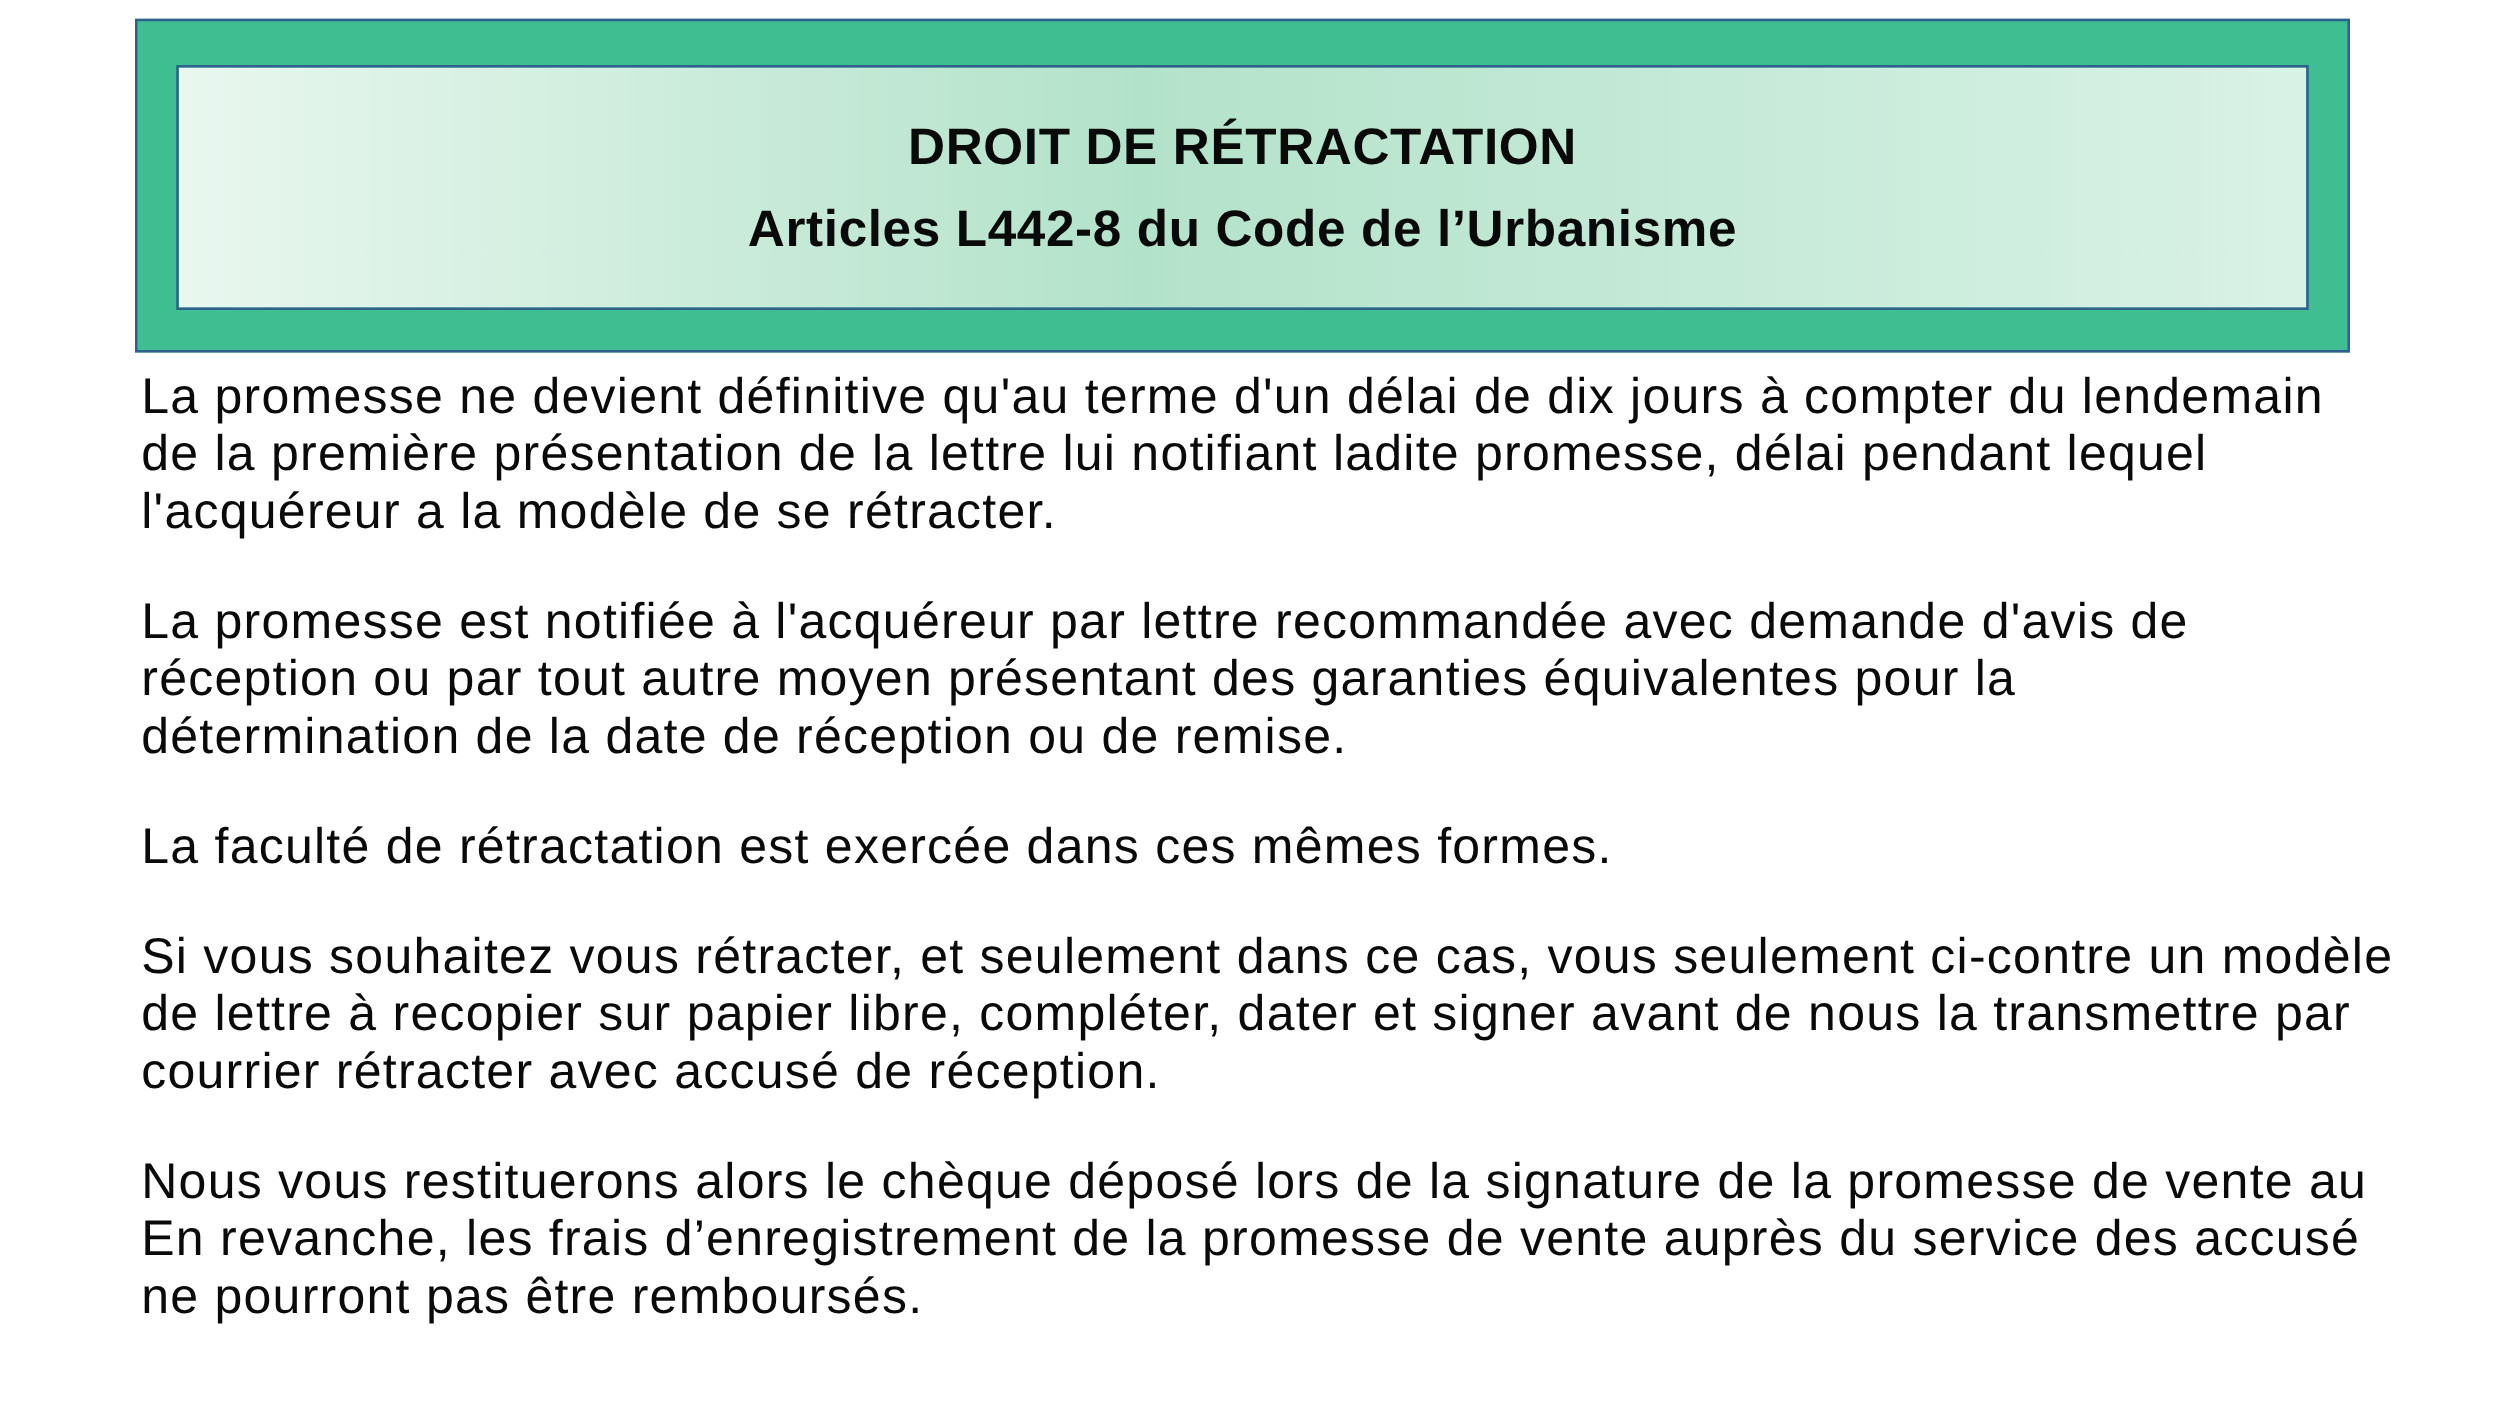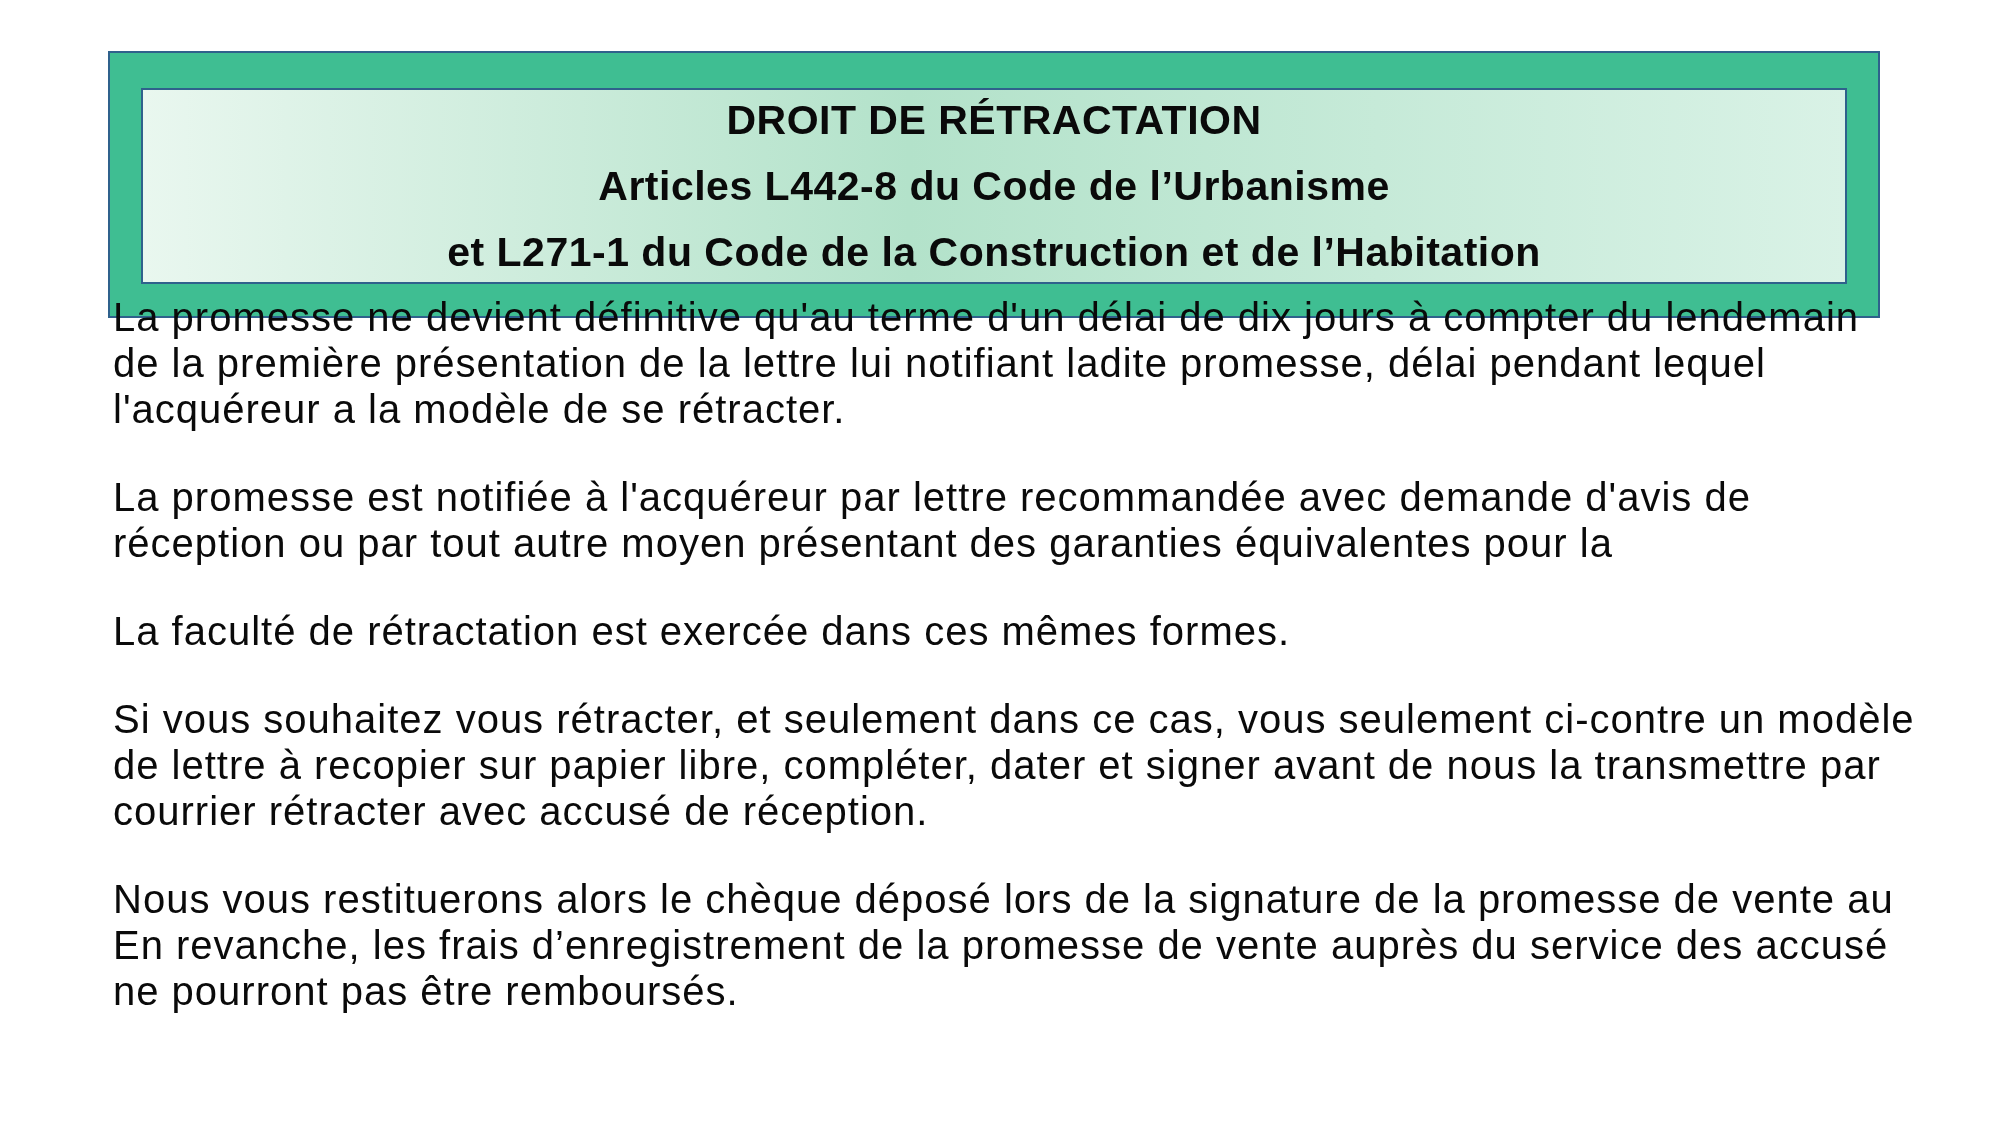--- a/index.html
+++ b/index.html
@@ -21,21 +21,20 @@
     position: relative;
   }
   .banner {
     position: absolute;
     left: 108px;
     top: 15px;
     width: 1772px;
     height: 267px;
     background: var(--band_green);
     border: 2px solid var(--stroke_blue);
-    margin-top: 36px;
   }
   .banner-inner {
     position: absolute;
     left: 31px;
     top: 35px;
     width: 1706px;
     height: 196px;
     border: 2px solid var(--stroke_blue);
     background: linear-gradient(90deg, var(--grad_left) 0%, var(--grad_mid) 45%, var(--grad_right) 100%);
     display: flex;
@@ -68,33 +67,33 @@
     color: var(--text_black);
   }
 </style>
 </head>
 <body>
 
 <div class="banner">
   <div class="banner-inner">
     <div class="title-line">DROIT DE RÉTRACTATION</div>
     <div class="title-line">Articles L442-8 du Code de l’Urbanisme</div>
-    <div class="title-line">et L271-1 du Code de la Construction et de l’Habitation</div>
   </div>
 </div>
 
 <div class="body-text">
   <div class="para">
     <div class="text-line">La promesse ne devient définitive qu'au terme d'un délai de dix jours à compter du lendemain</div>
     <div class="text-line">de la première présentation de la lettre lui notifiant ladite promesse, délai pendant lequel</div>
     <div class="text-line">l'acquéreur a la modèle de se rétracter.</div>
   </div>
   <div class="para">
     <div class="text-line">La promesse est notifiée à l'acquéreur par lettre recommandée avec demande d'avis de</div>
     <div class="text-line">réception ou par tout autre moyen présentant des garanties équivalentes pour la</div>
+    <div class="text-line">détermination de la date de réception ou de remise.</div>
   </div>
   <div class="para">
     <div class="text-line">La faculté de rétractation est exercée dans ces mêmes formes.</div>
   </div>
   <div class="para">
     <div class="text-line">Si vous souhaitez vous rétracter, et seulement dans ce cas, vous seulement ci-contre un modèle</div>
     <div class="text-line">de lettre à recopier sur papier libre, compléter, dater et signer avant de nous la transmettre par</div>
     <div class="text-line">courrier rétracter avec accusé de réception.</div>
   </div>
   <div class="para">

